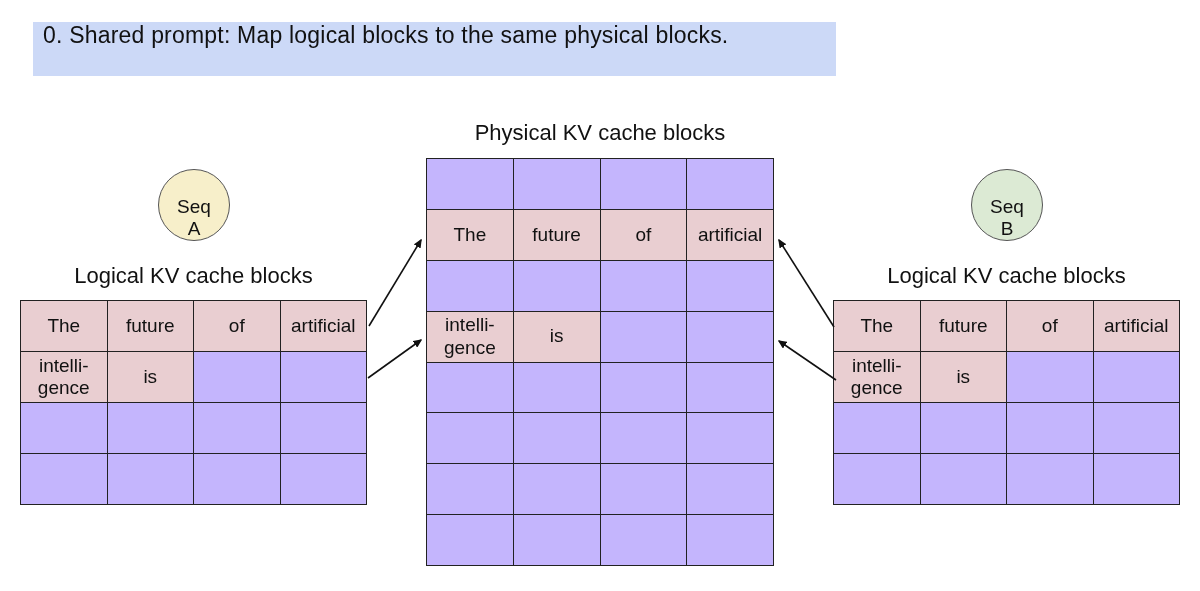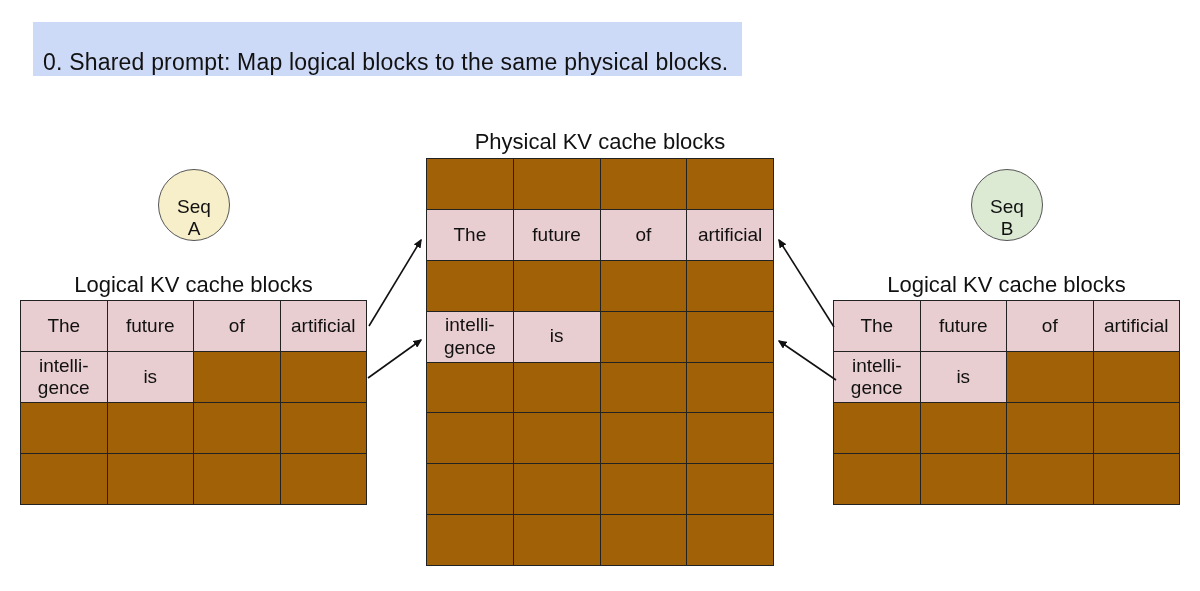--- a/index.html
+++ b/index.html
@@ -6,49 +6,49 @@
   #canvas{
     position:relative;
     width:1200px;height:591px;
     background:#fff;
     font-family:"Liberation Sans", sans-serif;
     color:#111;
     overflow:hidden;
   }
   
   .banner{
-    position:absolute;left:33px;top:22px;width:709px;height:54px;
+    position:absolute;left:33px;top:22px;width:803px;height:54px;
     background:var(--banner-bg,#ccd9f7);
-    display:flex;align-items:flex-end;
+    display:flex;align-items:flex-start;
     padding-left:10px;box-sizing:border-box;
     font-size:23px;letter-spacing:0.2px;
   }
   
   .sec-title{
     position:absolute;text-align:center;
-    font-size:22px;white-space:nowrap;margin-top:9px;
+    font-size:22px;white-space:nowrap;
   }
   #phys-title{left:426px;width:348px;top:120px;}
   #left-title{left:20px;width:347px;top:263px;}
   #right-title{left:833px;width:347px;top:263px;}
   
   .seq-badge{
     position:absolute;width:70px;height:70px;border-radius:50%;
     border:1.5px solid #555;
     display:flex;flex-direction:column;align-items:center;justify-content:flex-end;
     font-size:19px;line-height:1.15;
   }
   #seq-a{left:158px;top:169px;background:var(--seq-a-bg,#f7efca);}
   #seq-b{left:971px;top:169px;background:var(--seq-b-bg,#dcead4);}
   
   .kv-table{
     position:absolute;box-sizing:border-box;
     display:flex;flex-direction:column;
     border-top:1.5px solid #222;border-left:1.5px solid #222;
-    background:#a16207;
+    background:#c4b5fd;
   }
   #phys-table{left:426px;top:158px;width:348px;height:408px;}
   #left-table{left:20px;top:300px;width:347px;height:205px;}
   #right-table{left:833px;top:300px;width:347px;height:205px;}
   .trow{display:flex;flex:1;}
   .tcell{
     flex:1;box-sizing:border-box;
     border-right:1.5px solid #222;border-bottom:1.5px solid #222;
     display:flex;align-items:center;justify-content:center;
     font-size:19px;line-height:1.18;text-align:center;

